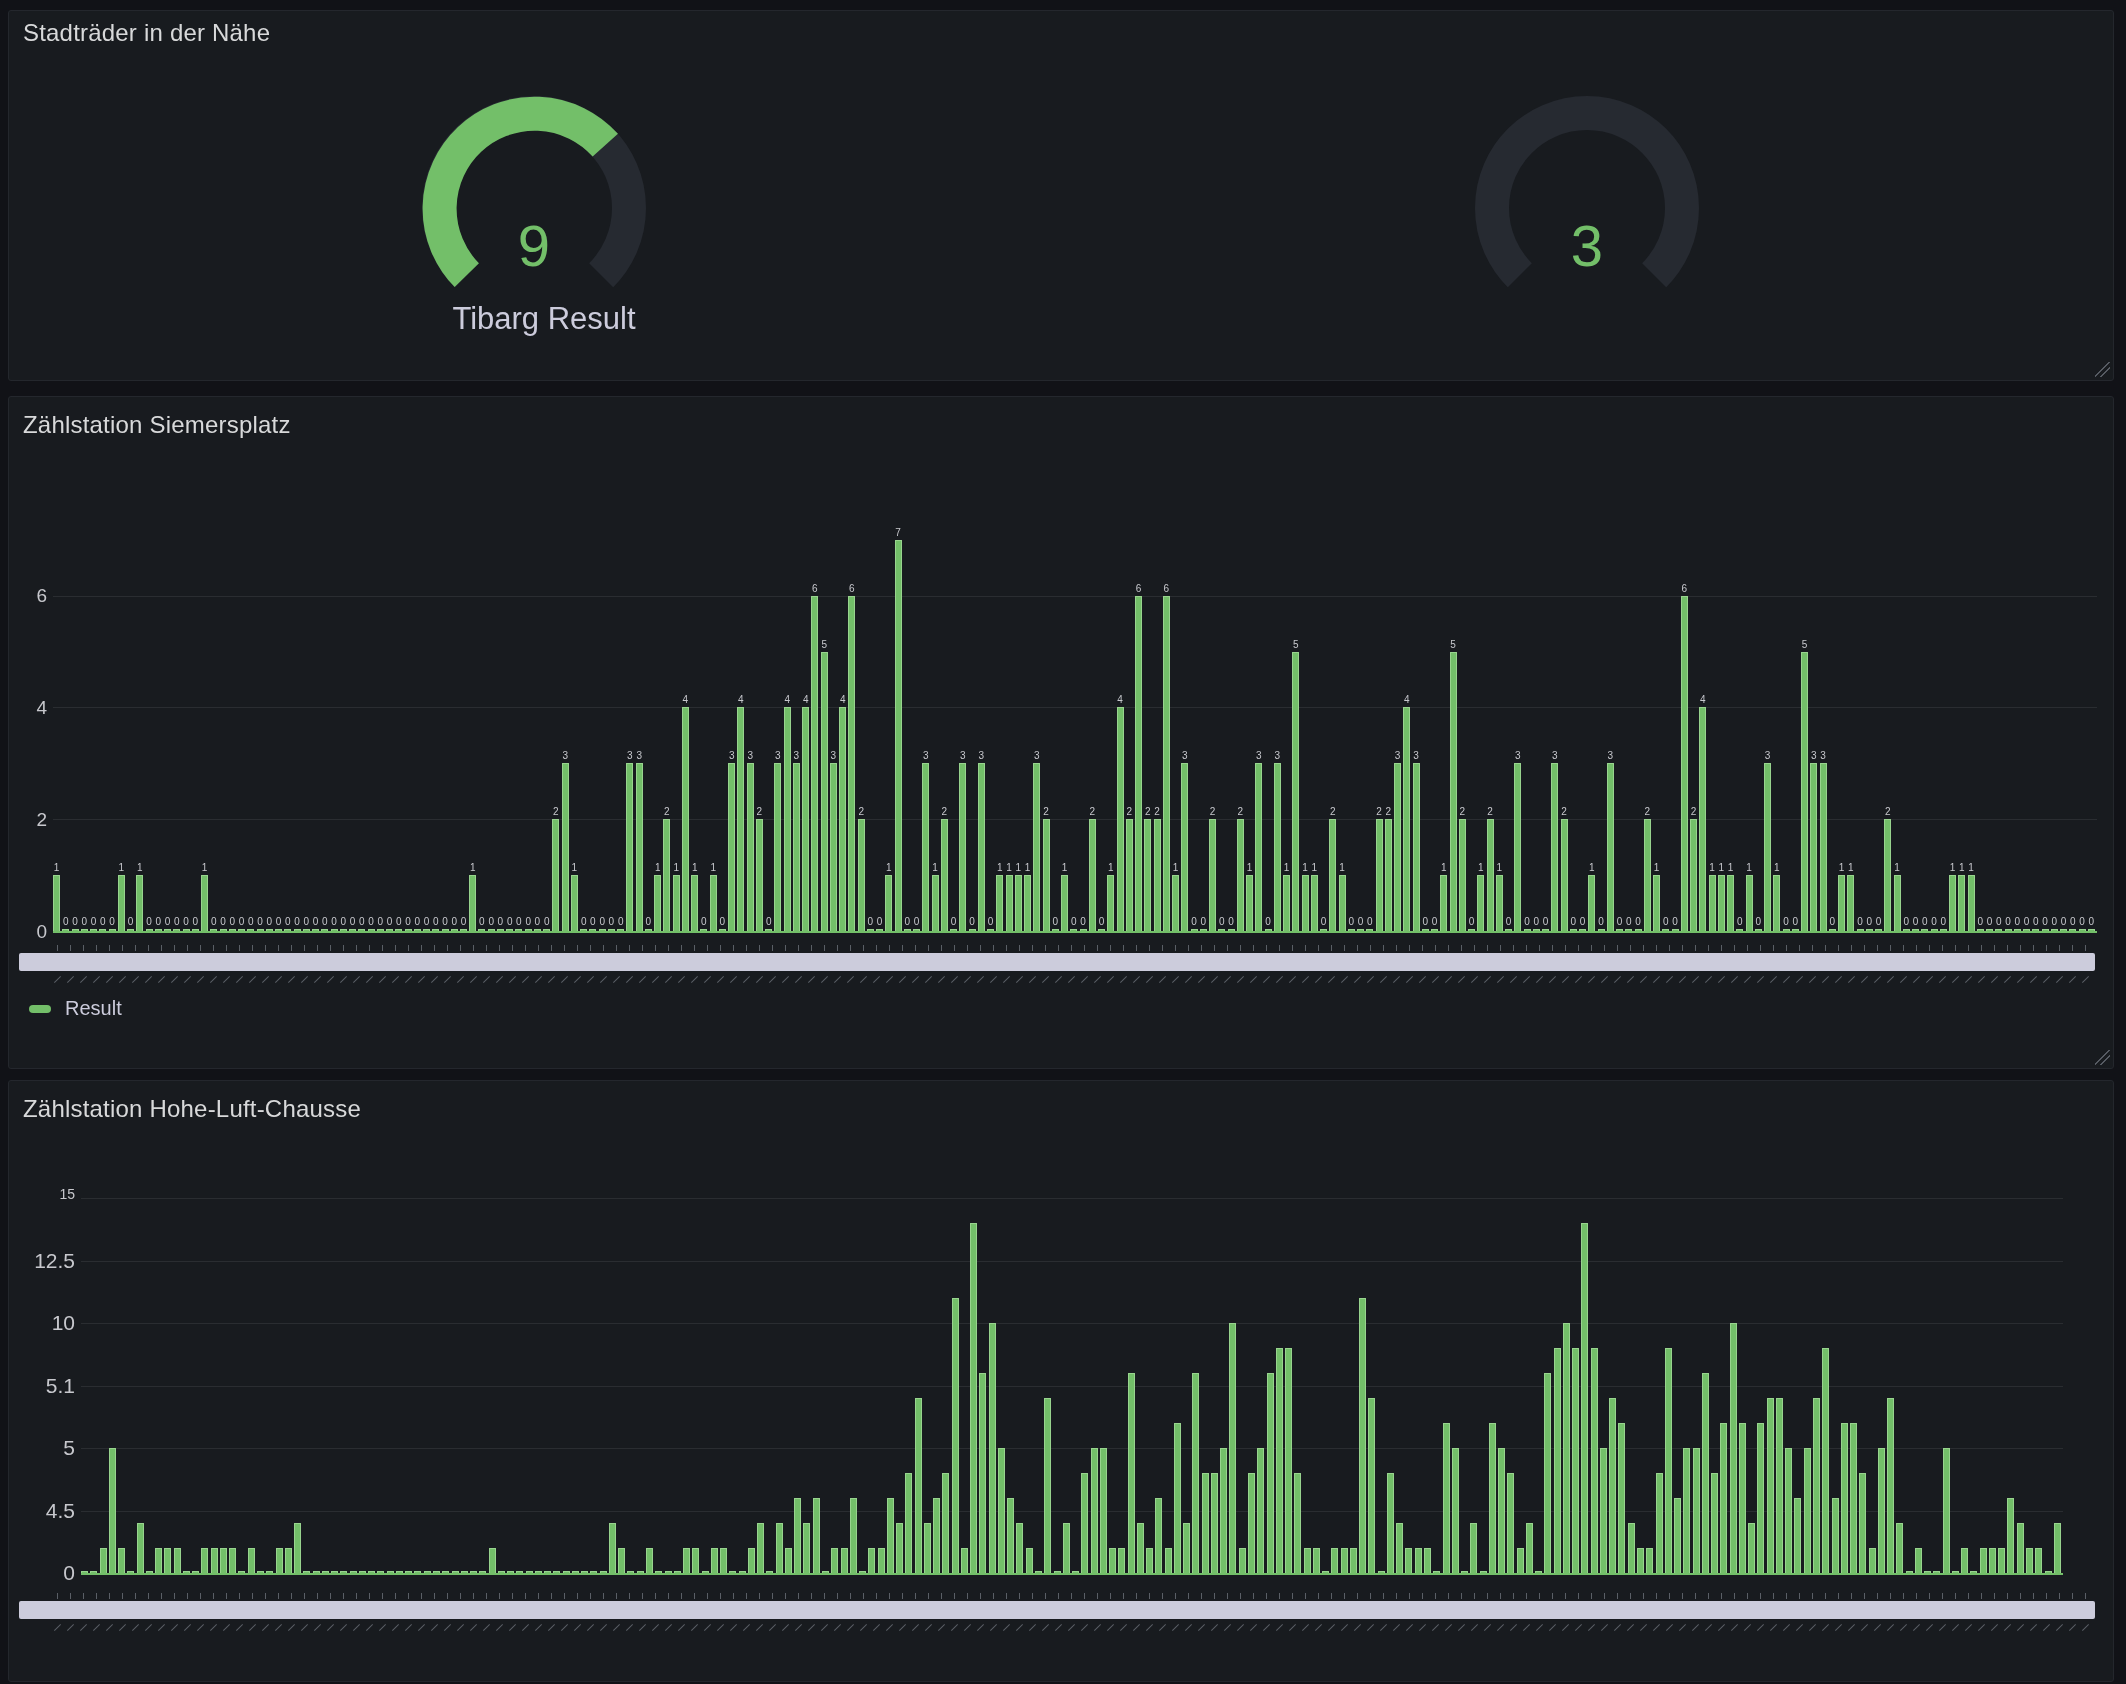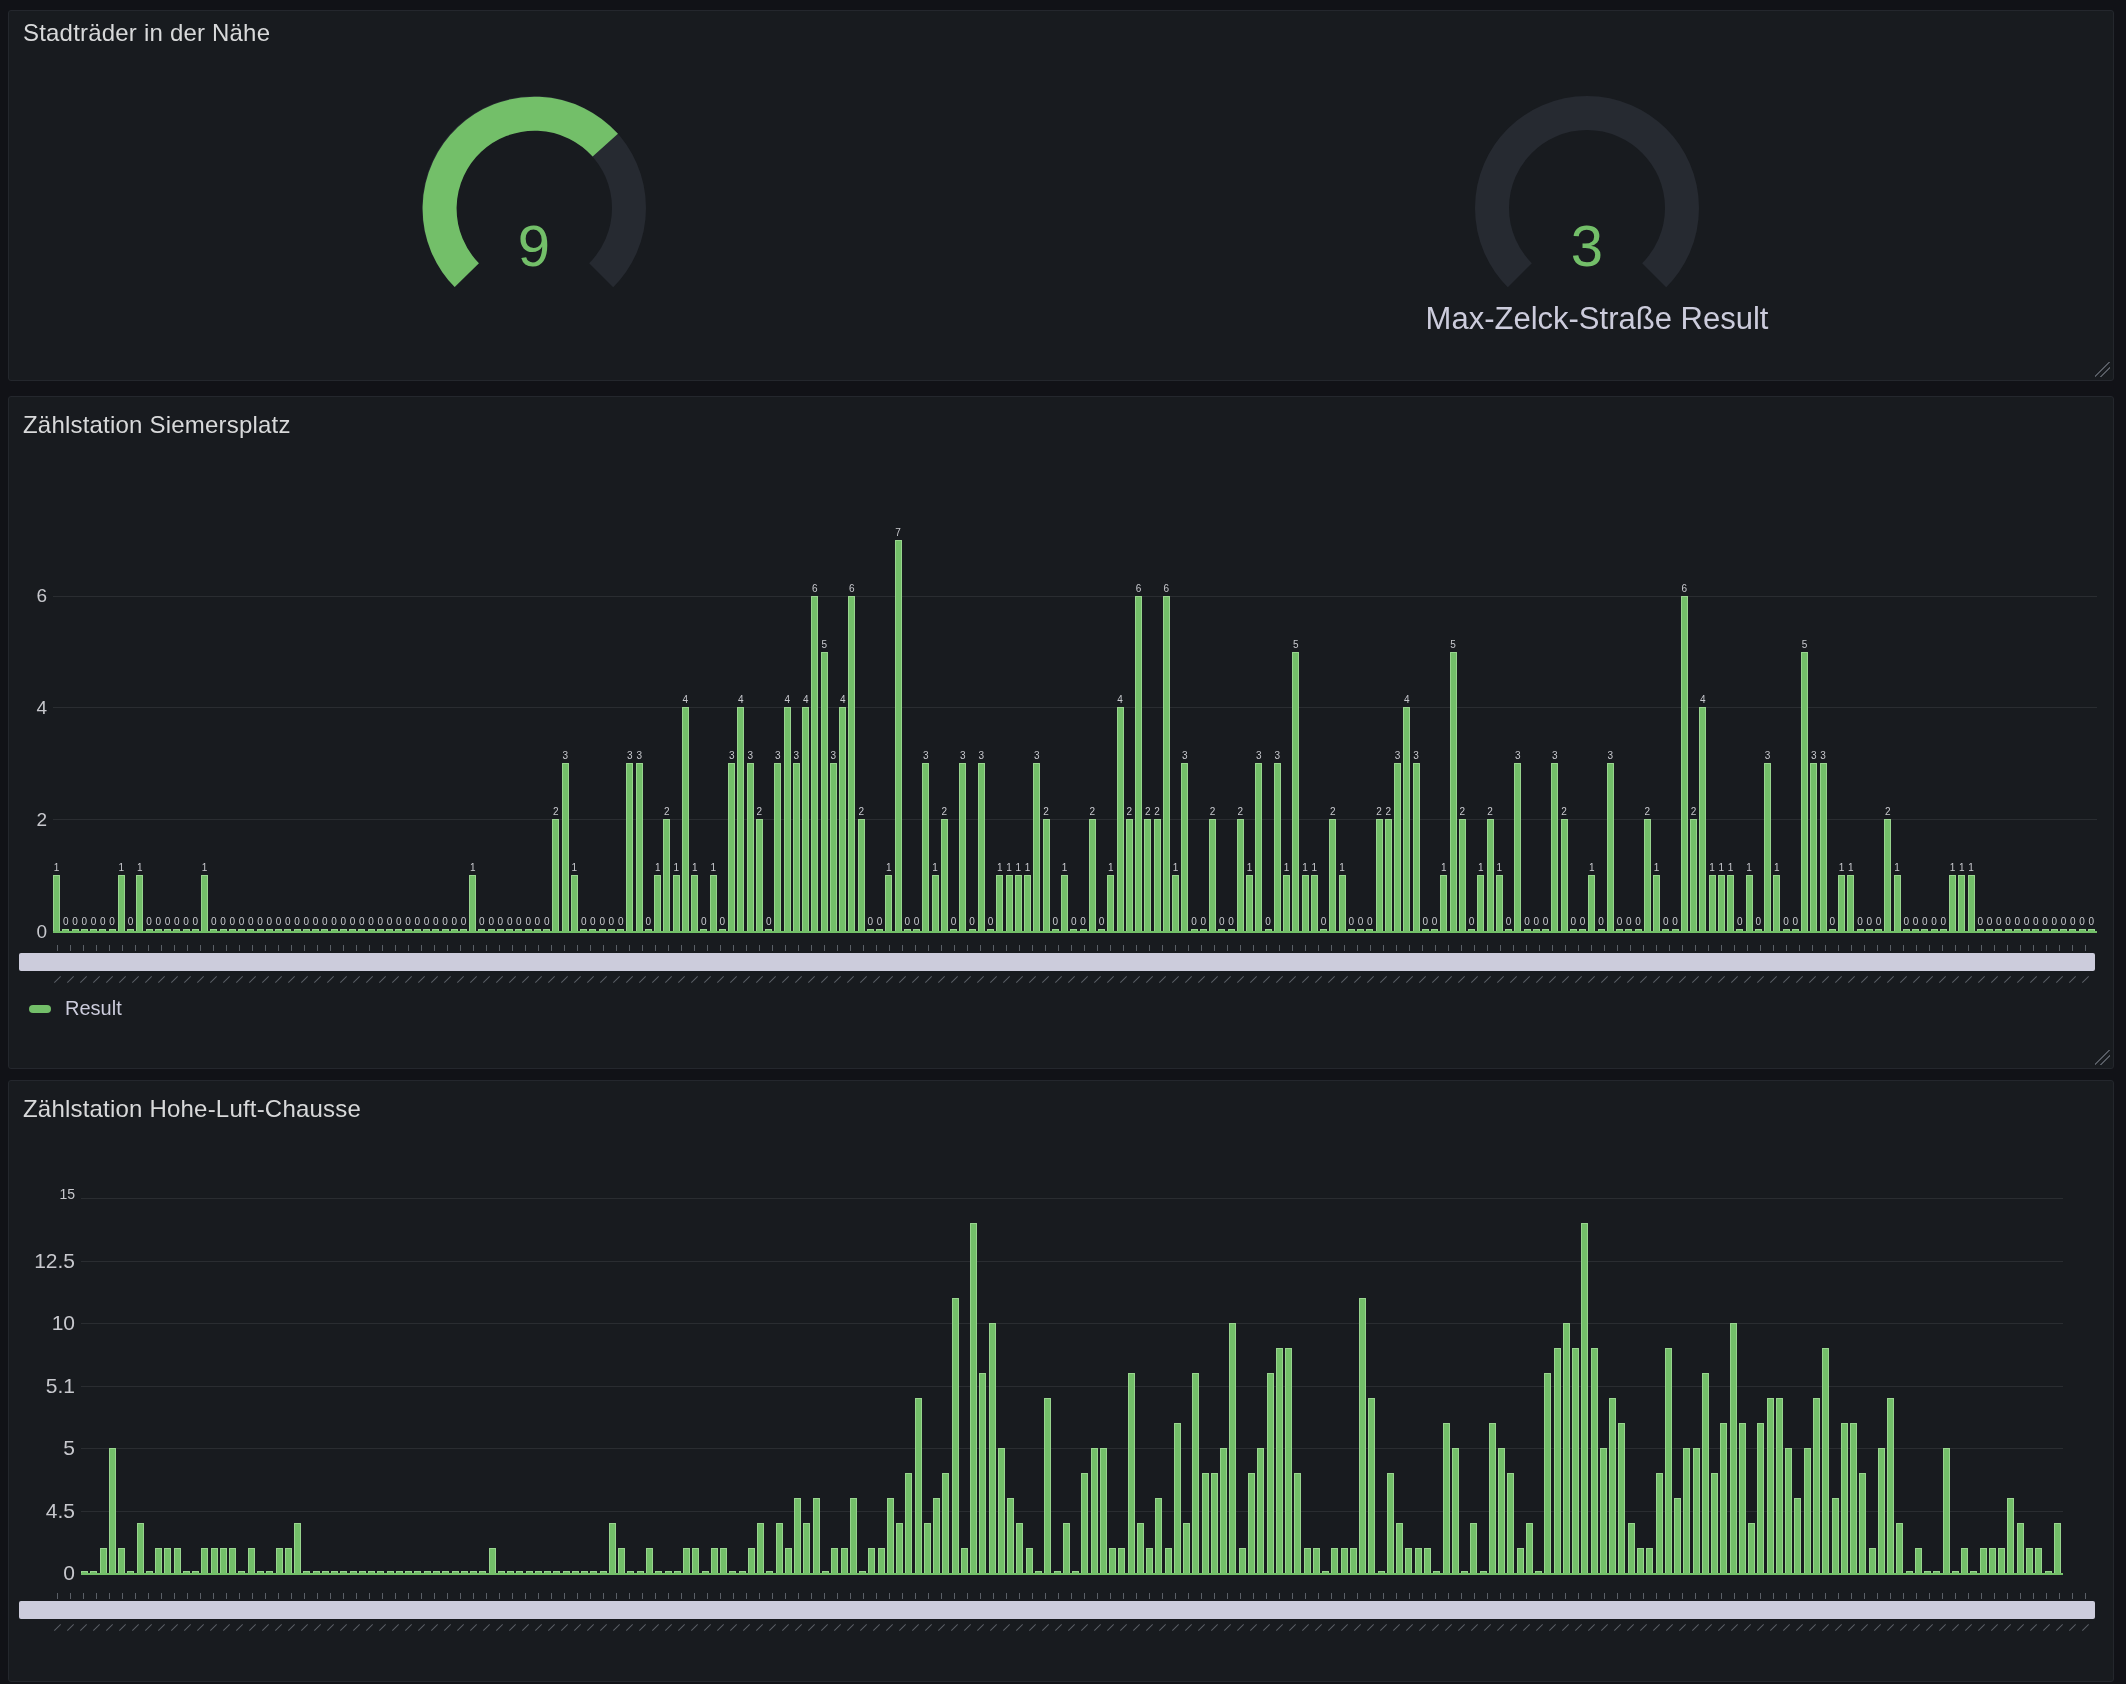--- a/index.html
+++ b/index.html
@@ -29,27 +29,27 @@
 <body>
 
 <div class="panel" style="left:8px;top:10px;width:2104px;height:369px;">
   <div class="panel-title">Stadträder in der Nähe</div>
 
   <svg style="position:absolute;left:385px;top:85px;" width="280" height="200" viewBox="0 0 280 200">
     <path id="g1-track" fill="none" stroke="#262a31" stroke-width="34" stroke-linecap="butt" d="M 72.8 179.2 A 95 95 0 1 1 207.2 179.2"></path>
     <path id="g1-fill" fill="none" stroke="#73bf69" stroke-width="34" stroke-linecap="butt" d="M 72.8 179.2 A 95 95 0 1 1 211.3 49.2"></path>
     <text x="140" y="170" text-anchor="middle" class="gauge-value">9</text>
   </svg>
+  <div class="gauge-label" style="left:325px;top:290px;width:420px;">Tibarg Result</div>
 
   <svg style="position:absolute;left:1438px;top:85px;" width="280" height="200" viewBox="0 0 280 200">
     <path id="g2-track" fill="none" stroke="#262a31" stroke-width="34" stroke-linecap="butt" d="M 72.8 179.2 A 95 95 0 1 1 207.2 179.2"></path>
     <path id="g2-fill" fill="none" stroke="#73bf69" stroke-width="34" stroke-linecap="butt"></path>
     <text x="140" y="170" text-anchor="middle" class="gauge-value">3</text>
   </svg>
-  <div class="gauge-label" style="left:1378px;top:290px;width:420px;">Max-Zelck-Straße Result</div>
 
   <div class="resize-handle"></div>
 </div>
 
 <div class="panel" style="left:8px;top:396px;width:2104px;height:671px;">
   <div class="panel-title" style="top:14px;">Zählstation Siemersplatz</div>
   <div id="chart1" style="position:absolute;left:0;top:0;width:2104px;height:671px;">
       <div class="ytick" style="left: -22px; top: 523.55px; width: 60px; font-size: 19px;">0</div>
       <div class="gridline" style="left: 44px; top: 422.2px; width: 2044px;"></div>
       <div class="ytick" style="left: -22px; top: 411.75px; width: 60px; font-size: 19px;">2</div>

